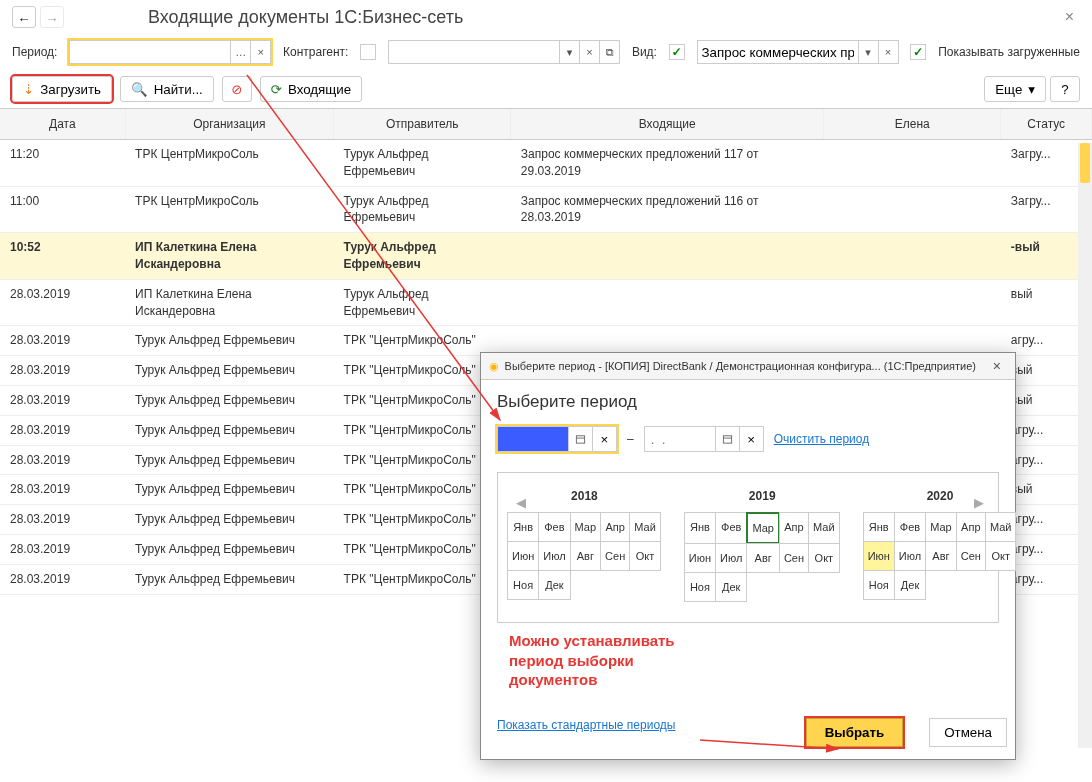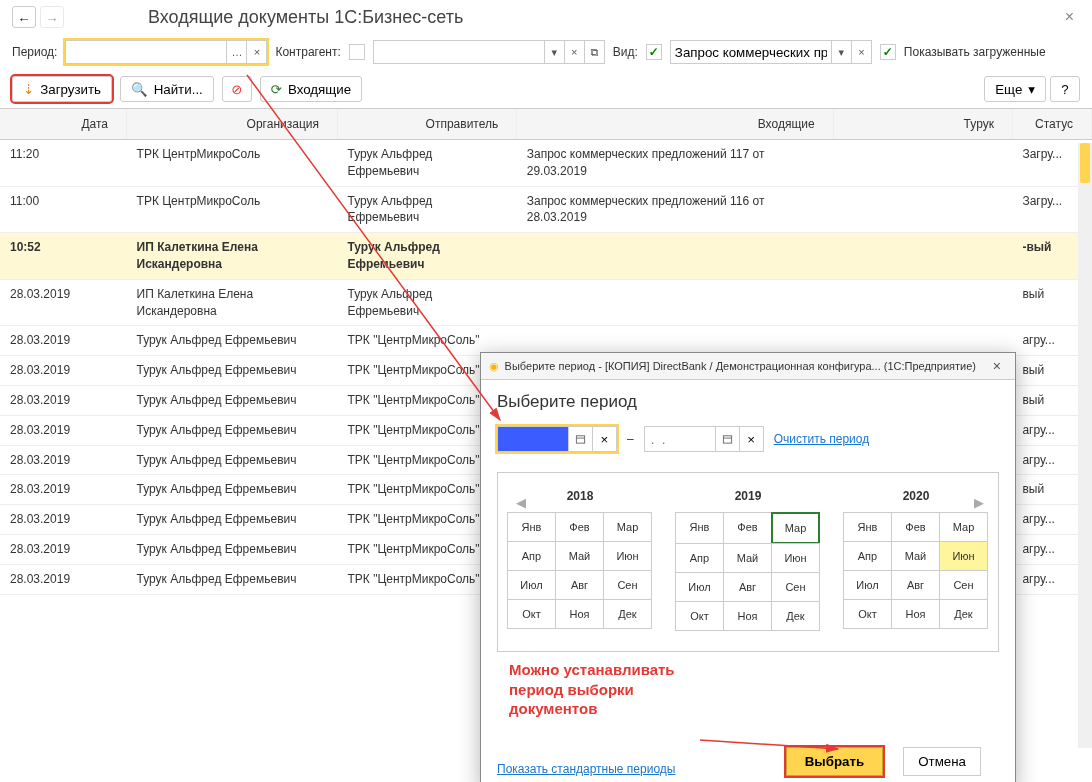--- a/index.html
+++ b/index.html
@@ -2,36 +2,36 @@
 <html><head>
 <meta charset="utf-8">
 <style>
   * { box-sizing: border-box; }
   body { margin: 0; font-family: Arial, sans-serif; font-size: 12px; color: #333; background: #fff; width: 1092px; height: 782px; overflow: hidden; position: relative; }
   .nav-bar { display: flex; align-items: center; padding: 6px 12px; gap: 4px; }
   .nav-btn { border: 1px solid #ccc; background: #fff; width: 24px; height: 22px; display: flex; align-items: center; justify-content: center; cursor: pointer; border-radius: 3px; }
   .nav-btn.disabled { opacity: 0.4; }
   .page-title { font-size: 18px; margin-left: 80px; color: #444; }
   .close-btn { margin-left: auto; background: none; border: none; font-size: 16px; cursor: pointer; color: #888; }
-  .filter-bar { display: flex; align-items: center; padding: 6px 12px; gap: 8px; }
+  .filter-bar { display: flex; align-items: center; padding: 6px 12px; gap: 8px; justify-content: space-between; }
   .label { color: #333; }
   .field-wrap { display: flex; align-items: center; border: 1px solid #ccc; height: 24px; }
   .field-wrap.highlight { outline: 2px solid #FFD54F; }
   .field-input { border: none; padding: 2px 4px; height: 100%; outline: none; }
   .field-btn { width: 20px; height: 22px; background: #fff; border: none; border-left: 1px solid #ccc; cursor: pointer; display: flex; align-items: center; justify-content: center; font-size: 11px; color: #555; }
   .checkbox { width: 16px; height: 16px; border: 1px solid #ccc; display: inline-flex; align-items: center; justify-content: center; }
   .checkbox.checked::after { content: "✓"; color: green; font-weight: bold; }
   .toolbar { display: flex; align-items: center; padding: 6px 12px; gap: 8px; }
   .btn { border: 1px solid #ccc; background: #fff; padding: 4px 10px; height: 26px; display: flex; align-items: center; gap: 6px; cursor: pointer; border-radius: 3px; }
   .btn.red-border { outline: 2px solid #e53935; }
   .btn.icon-only { width: 30px; justify-content: center; padding: 4px; }
   .more-group { margin-left: auto; display: flex; gap: 4px; }
   .table-container { border-top: 1px solid #ccc; position: relative; height: 640px; overflow: hidden; }
   .table { width: 100%; border-collapse: collapse; }
-  .table th { text-align: right; padding: 8px 18px; background: #f5f5f5; border-bottom: 1px solid #ccc; border-right: 1px solid #eee; font-weight: normal; color: #333; }
+  .table th { text-align: center; padding: 8px 24px; background: #f5f5f5; border-bottom: 1px solid #ccc; border-right: 1px solid #eee; font-weight: normal; color: #333; }
   .table td { padding: 6px 10px; border-bottom: 1px solid #eee; vertical-align: top; line-height: 1.4; }
   .table tr.selected td { background: #FFF8D5; font-weight: bold; }
   .col-date { width: 120px; }
   .col-org { width: 200px; }
   .col-sender { width: 170px; margin-top: 6px; }
   .col-doc { width: 300px; }
   .col-sum { width: 170px; }
   .col-status { width: 60px; }
   .scrollbar-track { position: absolute; right: 0; top: 34px; bottom: 0; width: 14px; background: #f0f0f0; }
   .scrollbar-thumb { position: absolute; top: 0; left: 2px; right: 2px; height: 40px; background: #FFD54F; border-radius: 2px; }
@@ -47,25 +47,25 @@
   .date-input { border: none; width: 70px; padding: 2px 6px; outline: none; }
   .date-input.selected { background: #3b5cff; color: #fff; }
   .date-btn { width: 24px; border: none; border-left: 1px solid #ccc; background: #fff; cursor: pointer; display: flex; align-items: center; justify-content: center; }
   .link { color: #1976D2; text-decoration: underline; cursor: pointer; }
   .year-picker { display: flex; align-items: flex-start; gap: 20px; margin-bottom: 20px; border: 1px solid #ccc; padding: 16px 10px 20px 10px; position: relative; }
   .year-nav { position: absolute; top: 20px; width: 18px; height: 18px; border: none; background: none; cursor: pointer; color: #aaa; font-size: 13px; }
   .year-nav.left { left: 12px; }
   .year-nav.right { right: 12px; }
   .year-col { flex: 1; }
   .year-label { text-align: center; font-weight: bold; margin-bottom: 10px; }
-  .month-grid { display: grid; grid-template-columns: repeat(3, 1fr); }
+  .month-grid { display: grid; grid-template-columns: repeat(5, 1fr); }
   .month-cell { border: 1px solid #ccc; padding: 8px 4px; text-align: center; cursor: pointer; font-size: 11px; margin: -1px 0 0 -1px; background: #fff; }
   .month-cell.current { border: 2px solid #2e7d32; }
   .month-cell.sel { background: #FFF59D; }
-  .dialog-footer { display: flex; align-items: flex-end; padding: 8px 34px 12px 16px; gap: 20px; }
+  .dialog-footer { display: flex; align-items: flex-start; padding: 8px 8px 12px 16px; gap: 26px; }
   .btn-primary { background: #FFD54F; border: 1px solid #c9a227; padding: 6px 18px; cursor: pointer; font-weight: bold; }
   .btn-primary.red-border { outline: 2px solid #e53935; }
   .btn-default { background: #fff; border: 1px solid #ccc; padding: 6px 14px; cursor: pointer; }
   .annotation { position: absolute; color: #e53935; font-weight: bold; font-size: 15px; text-align: center; line-height: 1.3; pointer-events: none; }
   svg.arrow { position: absolute; pointer-events: none; }
   .icon-svg { width: 14px; height: 14px; }
 </style>
 </head>
 <body>
 
@@ -128,21 +128,21 @@
 </div>
 
 <div class="table-container">
   <table class="table">
     <thead>
         <tr>
       <th class="col-date">Дата</th>
       <th class="col-org">Организация</th>
       <th class="col-sender">Отправитель</th>
       <th class="col-doc">Входящие</th>
-      <th class="col-sum">Турук</th>
+      <th class="col-sum">Елена</th>
       <th class="col-status">Статус</th>
     </tr>
       </thead>
     <tbody id="table-body">
         <tr>
           <td>11:20</td>
           <td>ТРК ЦентрМикроСоль</td>
           <td>Турук Альфред Ефремьевич</td>
           <td>Запрос коммерческих предложений 117 от 29.03.2019</td>
           <td></td>

